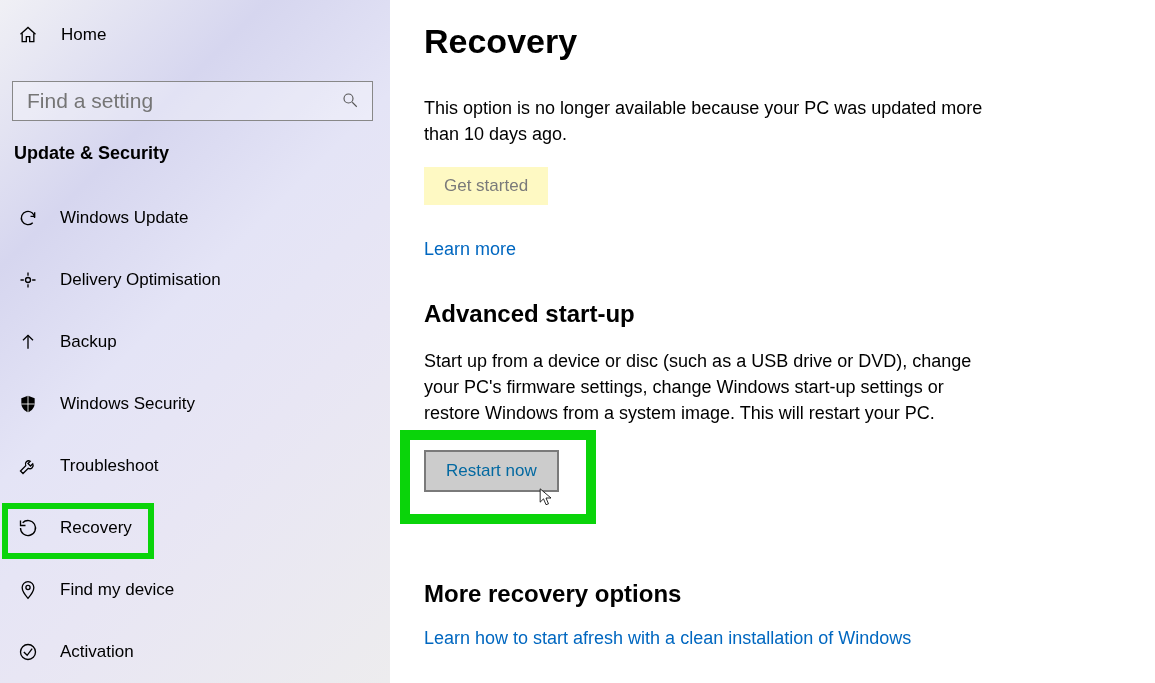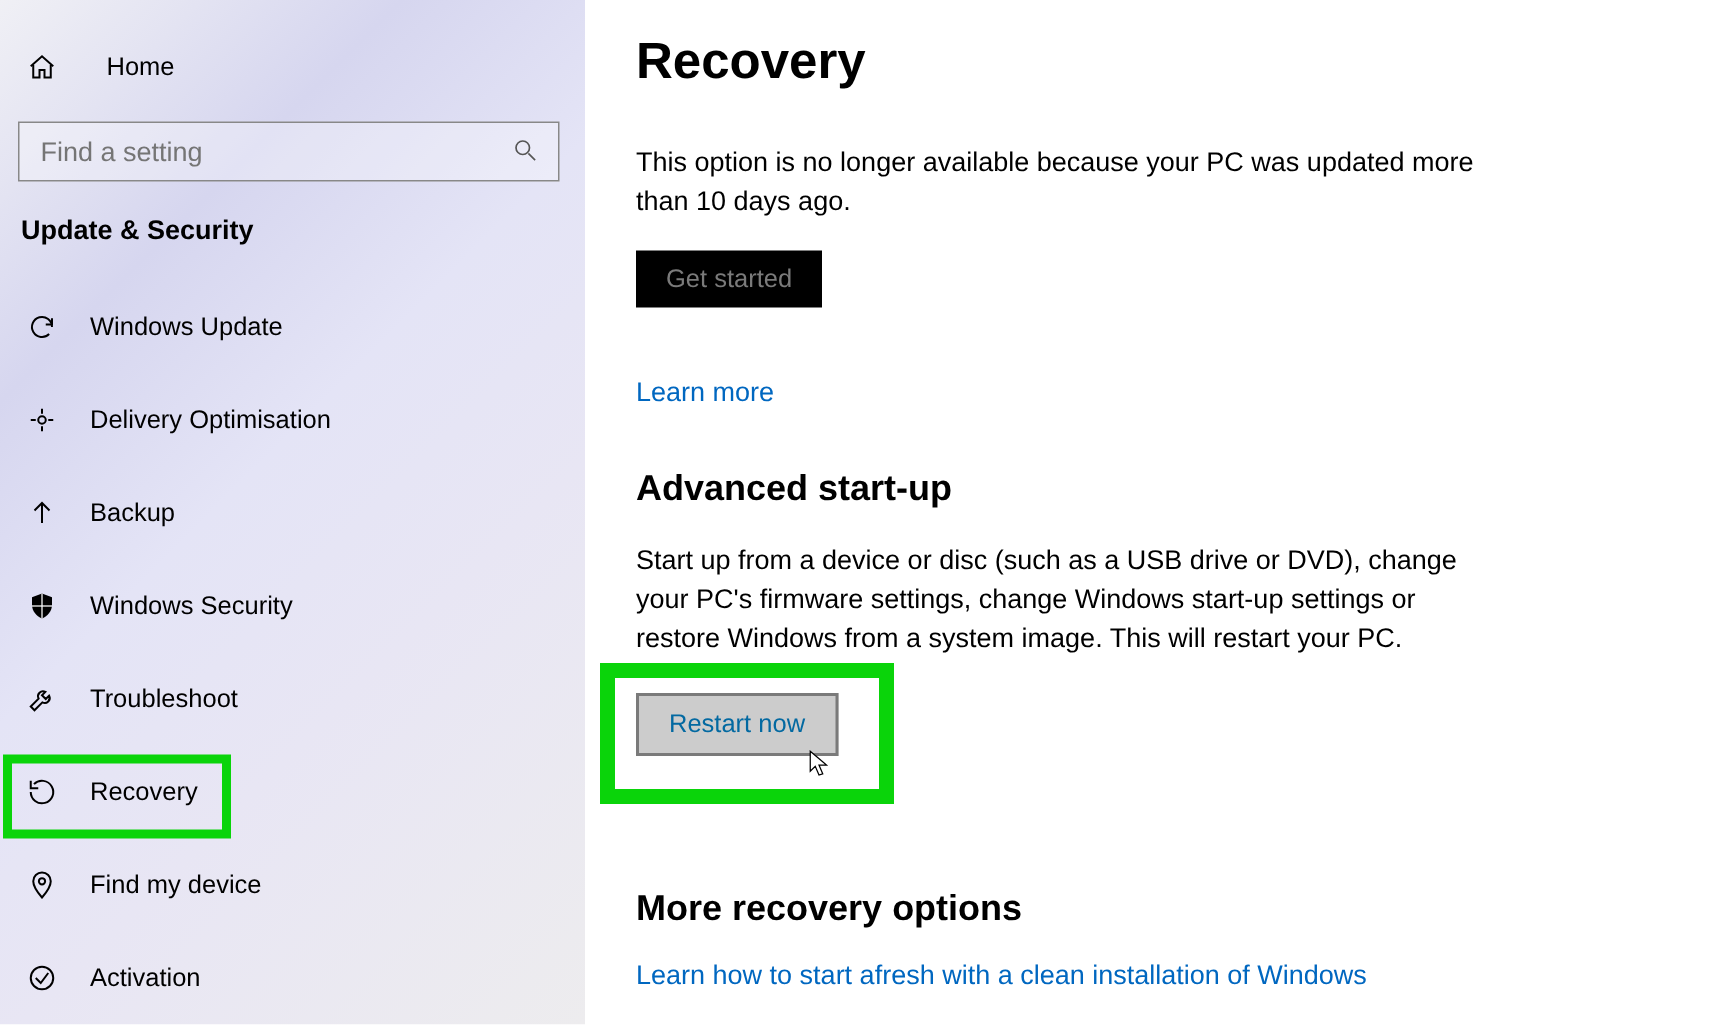--- a/index.html
+++ b/index.html
@@ -19,38 +19,37 @@
     background: linear-gradient(135deg,
                  #f0f0f5 0%,
                  #d6d6ef 25%,
                  #e4e4f6 45%,
                  #e8e6f4 65%,
                  #edecee 100%);
     position: relative;
   }
   .home-row {
     display: flex;
-    align-items: center;
-    gap: 33px;
+    gap: 23px;
     padding: 0 0 0 18px;
     height: 40px;
     cursor: pointer;
     margin-bottom: 16px;
   }
   .home-row .label { font-size: 17px; }
   .icon { width: 20px; height: 20px; display:inline-flex; align-items:center; justify-content:center; }
   .search-wrap {
     margin: 0 17px 22px 12px;
     position: relative;
   }
   .search-input {
     width: 100%;
     height: 40px;
     padding: 0 44px 0 14px;
-    font-size: 18px;
+    font-size: 21px;
     border: 1px solid #888;
     background: rgba(255,255,255,0.3);
     outline: none;
     color: #444;
   }
   .search-icon {
     position: absolute;
     right: 14px; top: 10px;
     width: 18px; height: 18px;
   }
@@ -94,21 +93,21 @@
     margin-top: 14px;
   }
   .btn {
     display: inline-block;
     padding: 9px 20px;
     font-size: 17px;
     border: none;
     cursor: pointer;
     background: #ccc;
   }
-  .btn-disabled { color: #7a7a7a; background: #000000; }
+  .btn-disabled { color: #7a7a7a; background: #fef9c3; }
   .btn-outlined { background: #ccc; border: 2px solid #7a7a7a; color:#0369a1; }
   .link { color: #0067c0; font-size: 18px; cursor: pointer; display:inline-block; }
   .section-gap-lg { margin-top: 40px; }
   .section-title {
     font-size: 24px;
     font-weight: 600;
     margin-bottom: 20px;
   }
   .restart-wrap {
     position: relative;
@@ -238,21 +237,21 @@
   <div class="highlight-box hl-recovery"></div>
 </div>
 
 <div class="main">
   <h1 class="page-title">Recovery</h1>
 
   <p class="desc">This option is no longer available because your PC was updated more than 10 days ago.</p>
 
   <button class="btn btn-disabled" disabled="">Get started</button>
 
-  <div style="margin-top:46px;">
+  <div style="margin-top:34px;">
     <a class="link">Learn more</a>
   </div>
 
   <h2 class="section-title section-gap-lg">Advanced start-up</h2>
 
   <p class="desc">Start up from a device or disc (such as a USB drive or DVD), change your PC's firmware settings, change Windows start-up settings or restore Windows from a system image. This will restart your PC.</p>
 
   <div class="restart-wrap">
     <button class="btn btn-outlined">Restart now</button>
     <div class="highlight-box hl-restart"></div>

